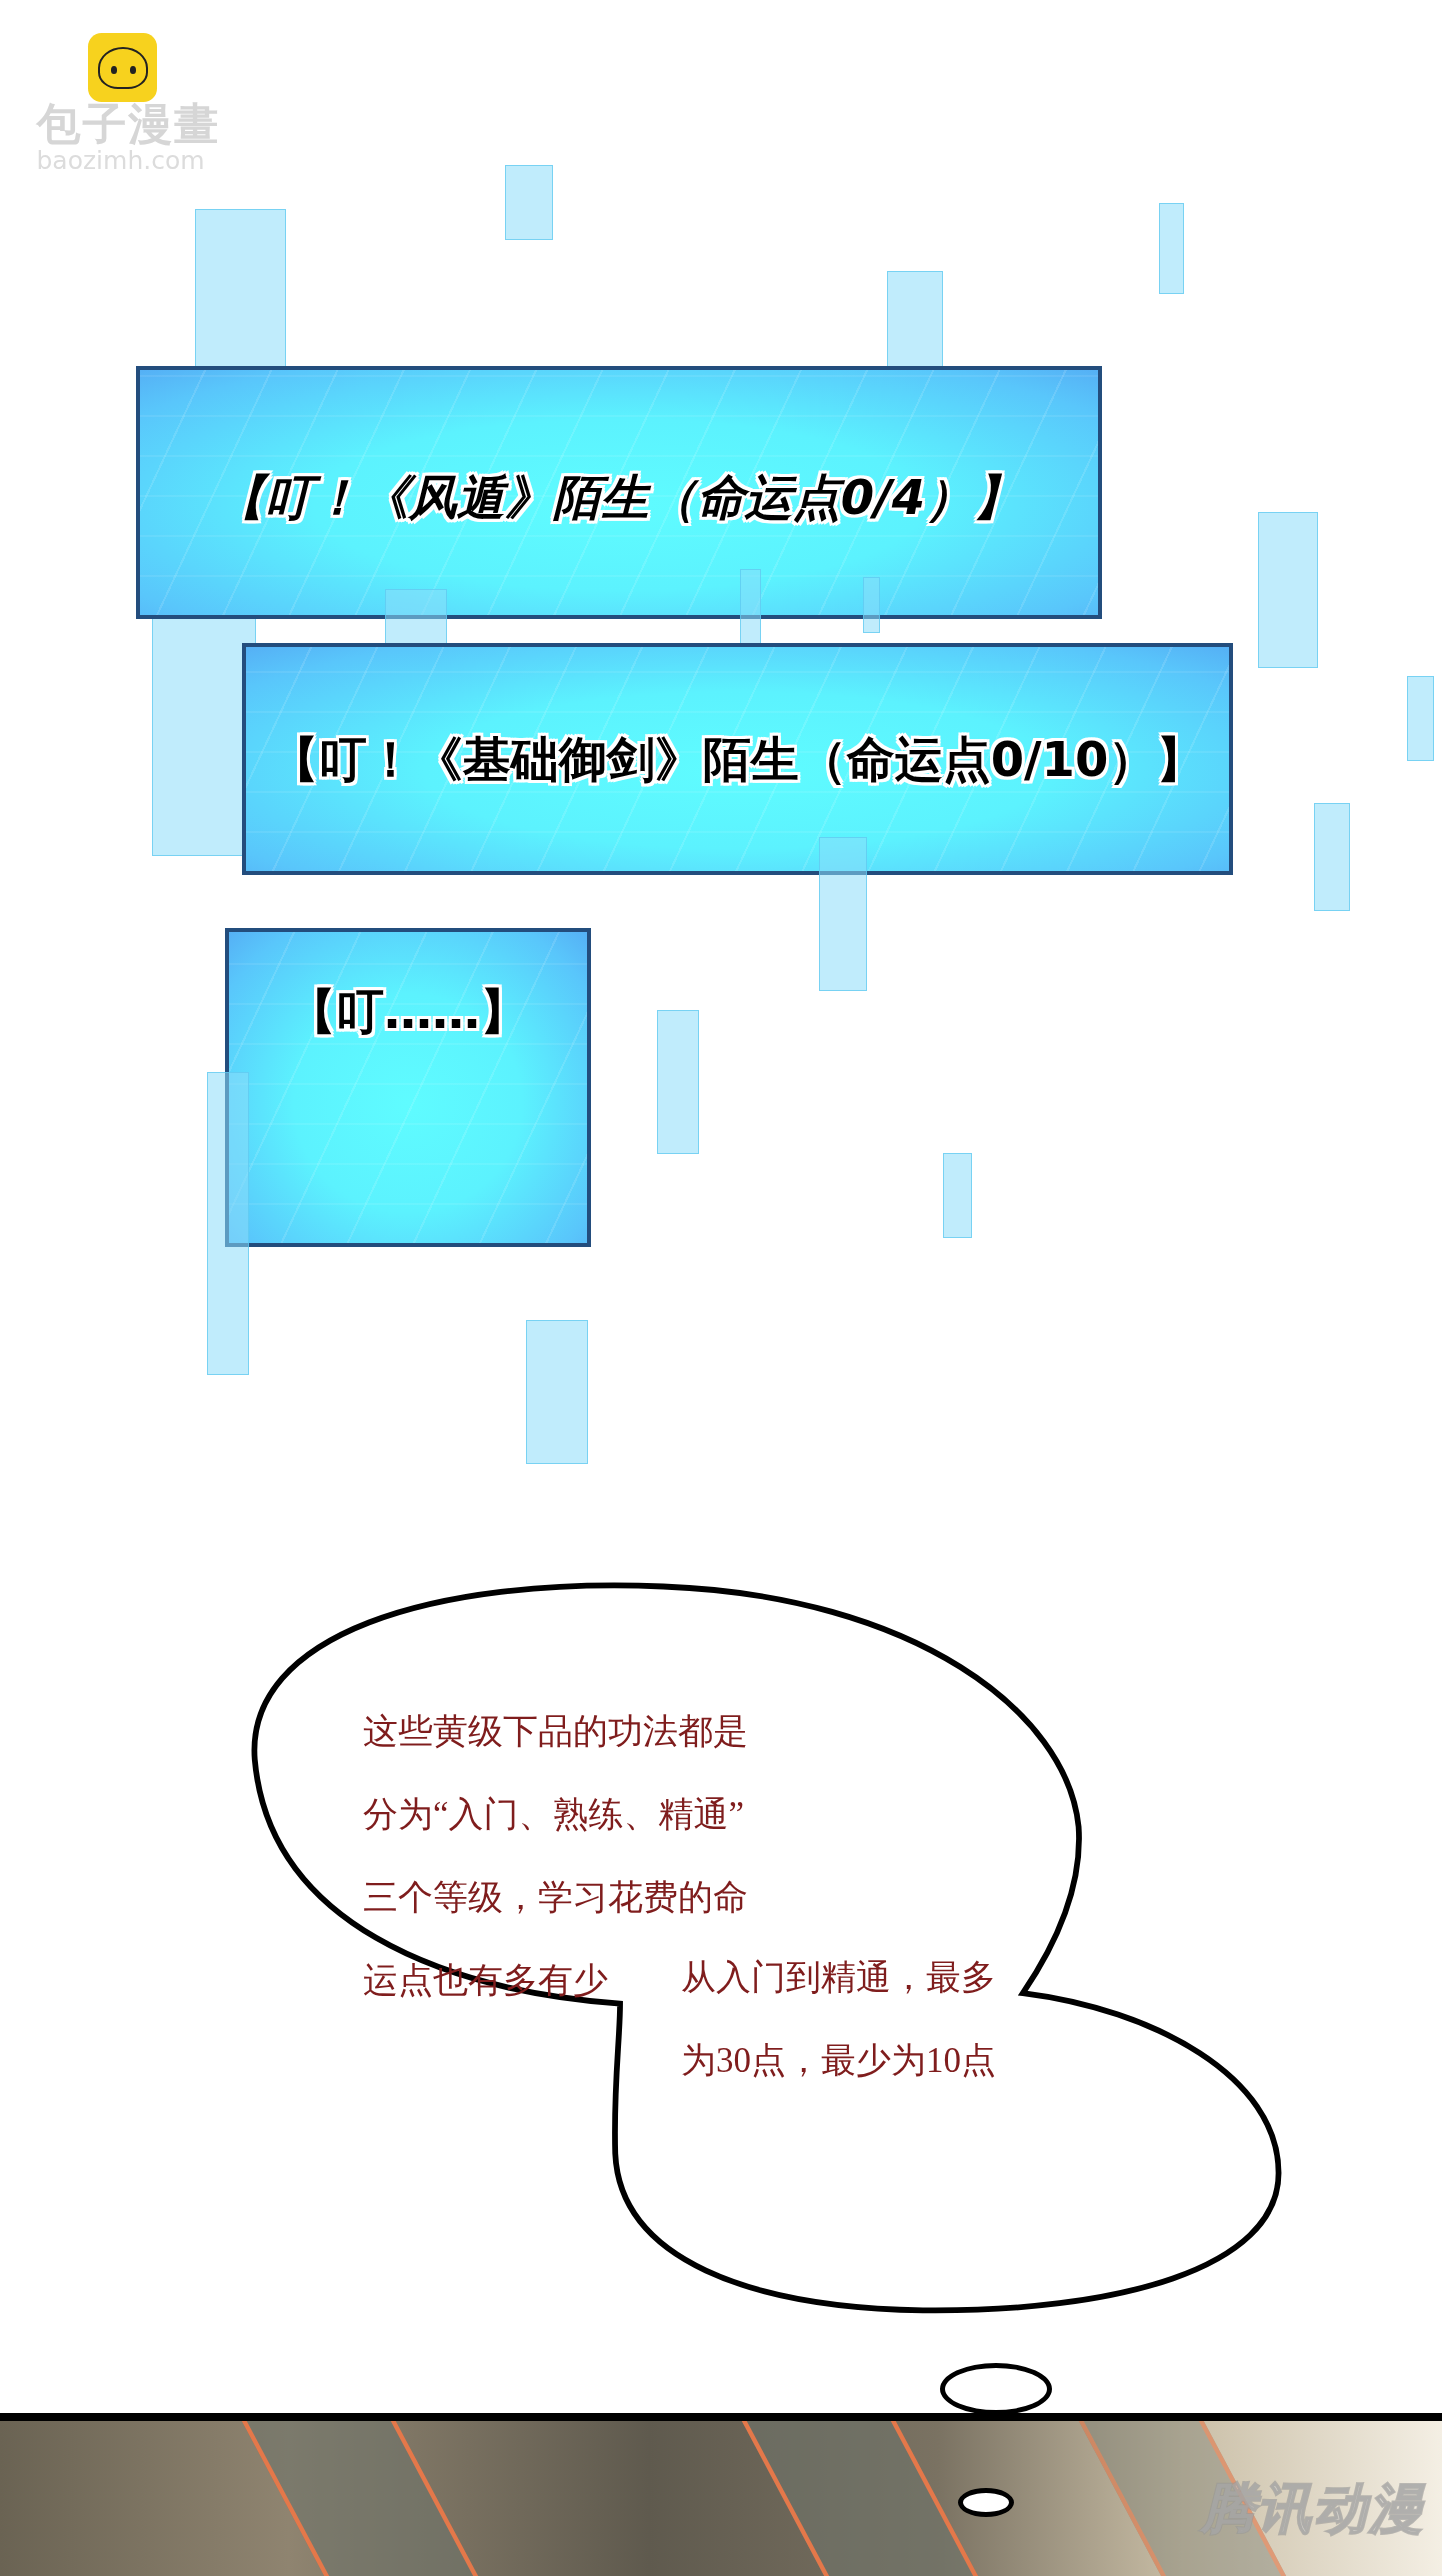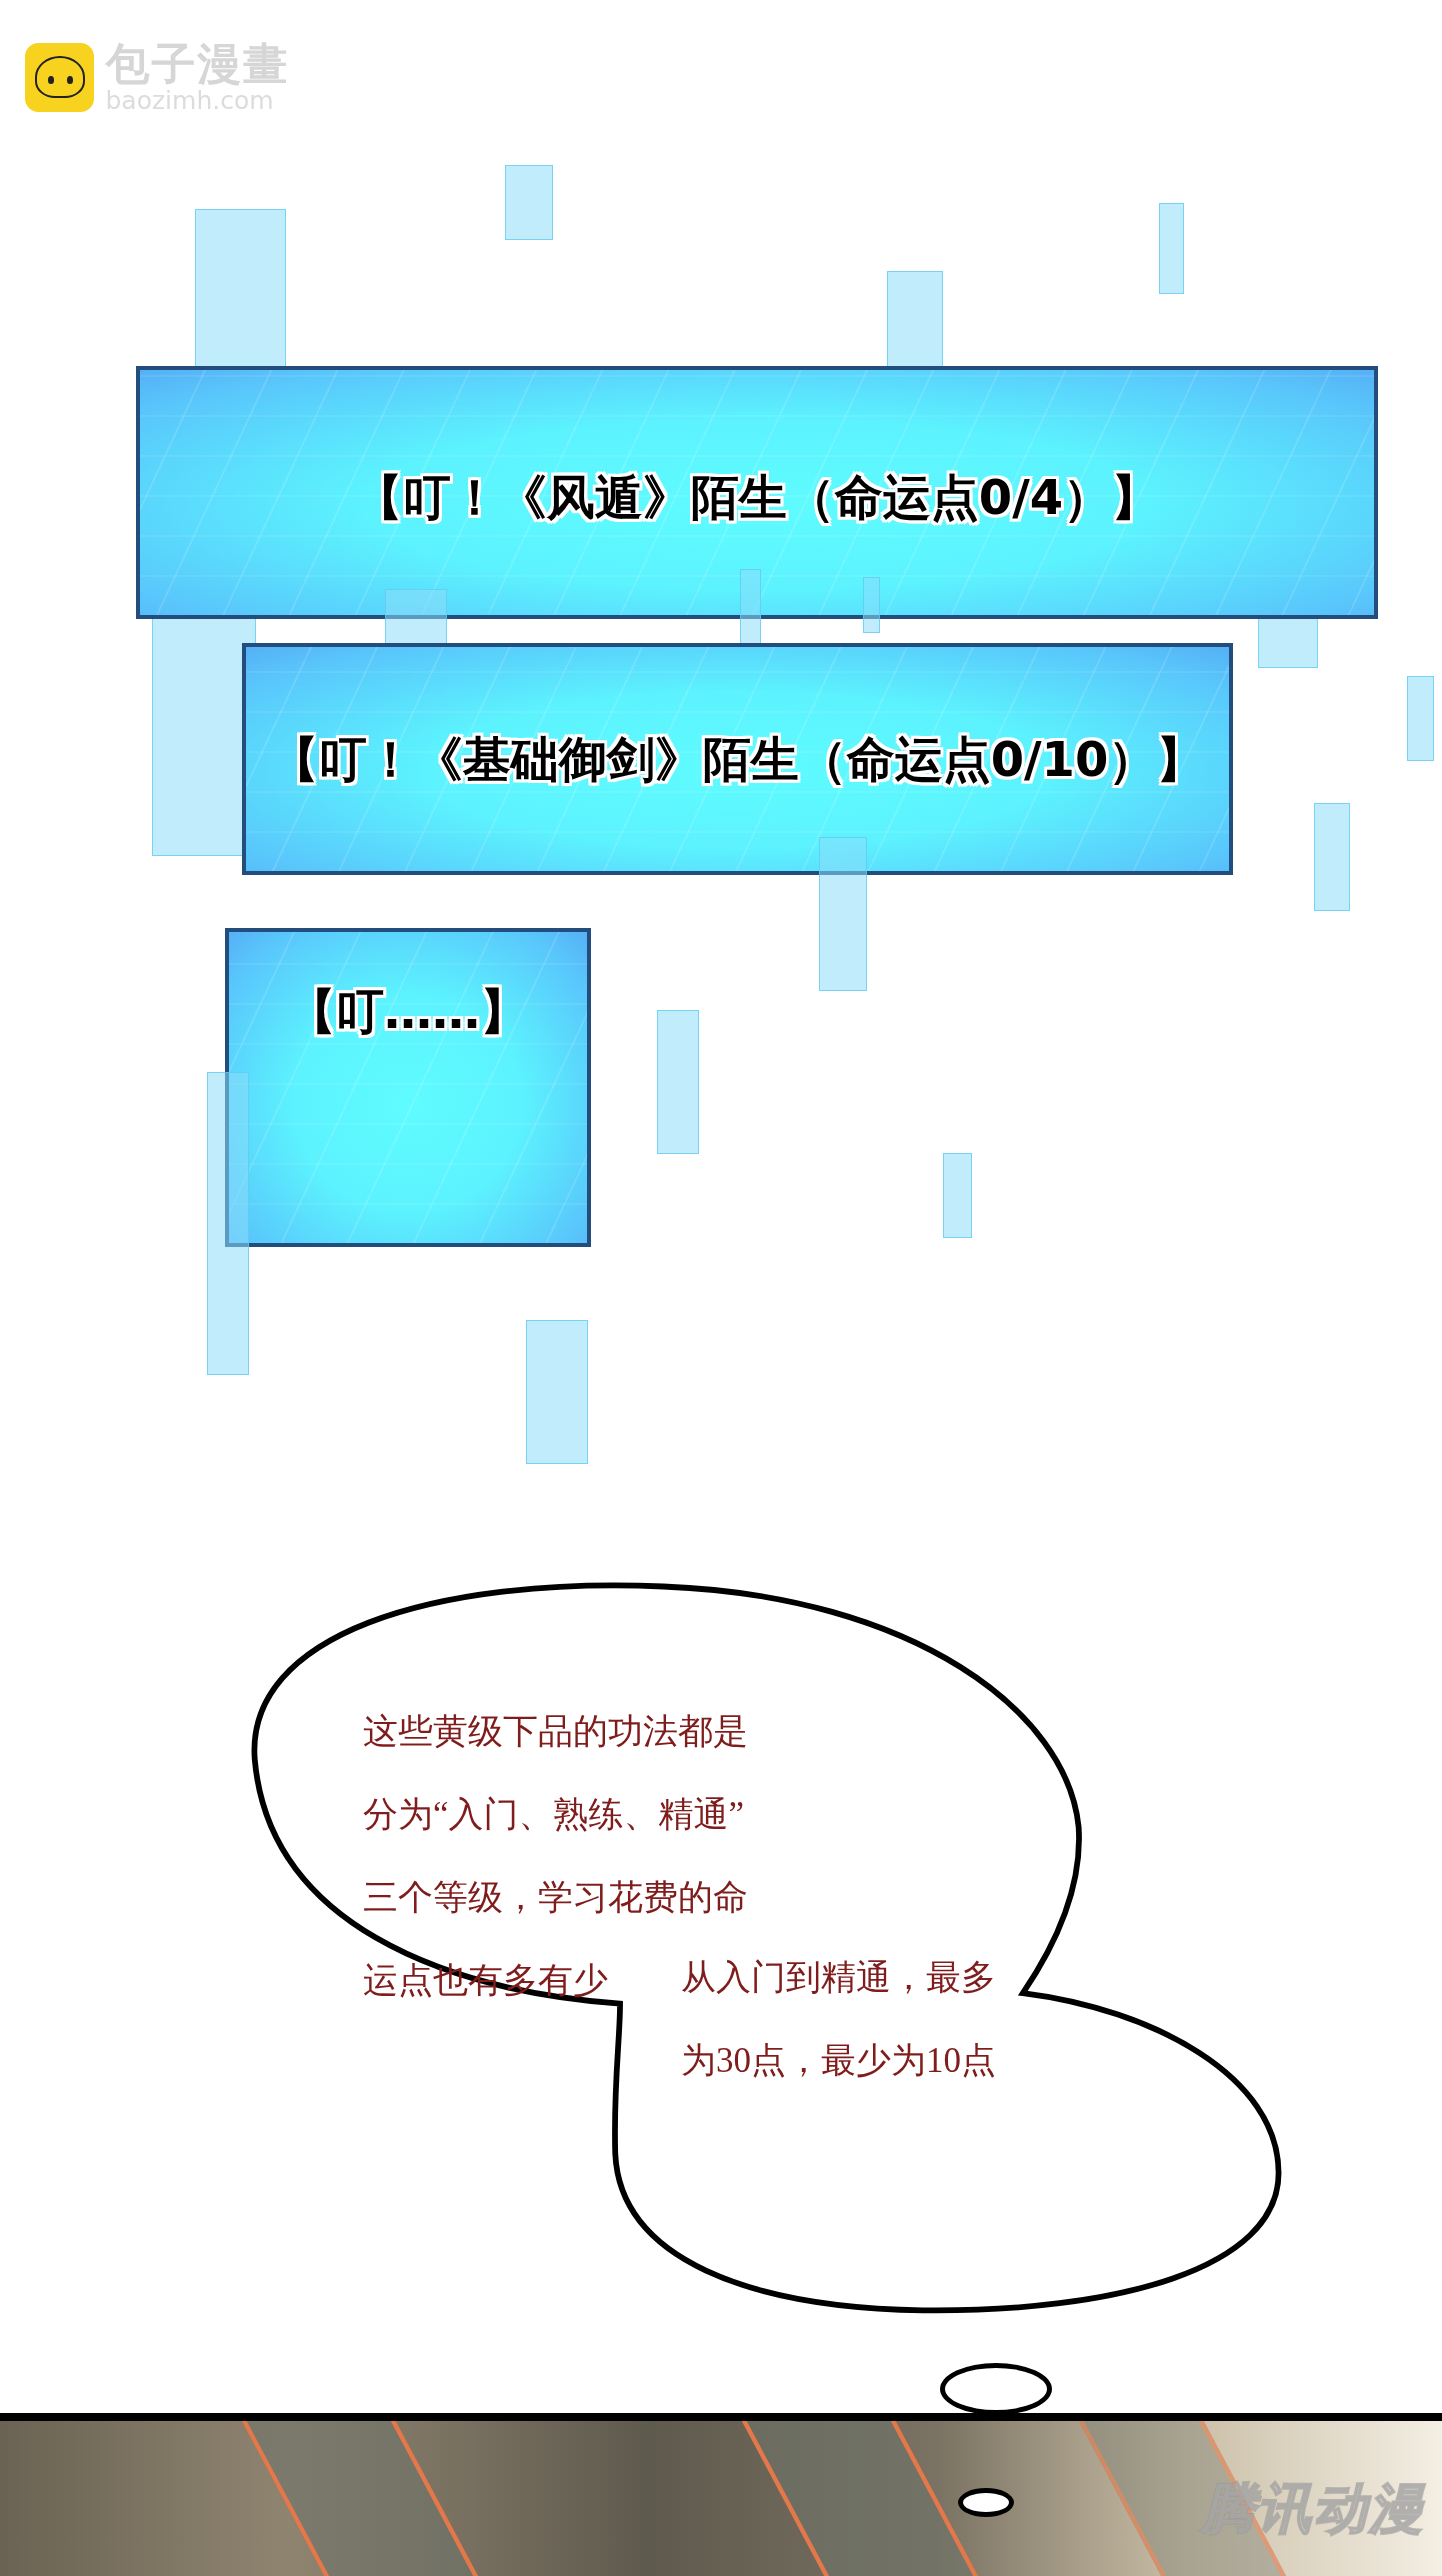--- a/index.html
+++ b/index.html
@@ -1,17 +1,17 @@
 <!DOCTYPE html>
 <html><head>
 <meta charset="utf-8">
 <style>
   html,body{margin:0;padding:0;background:#fff;}
   body{width:1442px;height:2576px;position:relative;overflow:hidden;font-family:"DejaVu Sans","Liberation Sans",sans-serif;}
-  .logo{position:absolute;left:25px;top:42px;display:flex;align-items:center;}
+  .logo{position:absolute;left:25px;top:33px;display:flex;align-items:center;flex-direction:column;}
   .logo-icon{width:69px;height:69px;border-radius:13.5px;background:#f7d21e;position:relative;}
   .logo-icon .bun{position:absolute;left:9.6px;top:13.5px;width:50px;height:42px;border:2.9px solid #222;border-radius:50% 50% 40% 40%;box-sizing:border-box;}
   .logo-icon .eye{position:absolute;top:33px;width:5.8px;height:7.7px;background:#222;border-radius:50%;}
   .logo-text{margin-left:11.5px;line-height:1;}
   .logo-cn{font-size:44px;color:#d6d6d6;font-weight:bold;letter-spacing:1.9px;}
   .logo-en{font-size:25px;color:#dcdcdc;margin-top:1.9px;}
   .bar{position:absolute;background:rgba(140,220,250,0.55);border:1.9px solid rgba(90,200,240,0.7);box-sizing:border-box;}
   .sysbox{position:absolute;border:4.8px solid #234d7d;box-sizing:border-box;
     background:radial-gradient(ellipse at 50% 55%,#5ffcff 0%,#5cf2fe 45%,#59c6fb 85%,#55b0f5 100%);overflow:hidden;}
   .sysbox::before{content:"";position:absolute;inset:0;
@@ -45,21 +45,21 @@
 </div>
 
 <div class="bar" style="left:195px;top:209px;width:91px;height:202px;"></div>
 <div class="bar" style="left:505px;top:165px;width:48px;height:75px;"></div>
 <div class="bar" style="left:887px;top:271px;width:56px;height:130px;"></div>
 <div class="bar" style="left:1159px;top:203px;width:25px;height:91px;"></div>
 <div class="bar" style="left:152px;top:618px;width:104px;height:238px;"></div>
 <div class="bar" style="left:1258px;top:512px;width:60px;height:156px;"></div>
 <div class="bar" style="left:1407px;top:676px;width:27px;height:85px;"></div>
 
-<div class="sysbox" style="left:136px;top:366px;width:1242px;height:253px;">
+<div class="sysbox" style="left:136px;top:366px;width:966px;height:253px;font-style:italic;">
   <div class="systext" style="top:96px;font-size:48px;">【叮！《风遁》陌生（命运点0/4）】</div>
 </div>
 
 <div class="bar" style="left:385px;top:589px;width:62px;height:93px;"></div>
 <div class="bar" style="left:740px;top:569px;width:21px;height:113px;"></div>
 <div class="bar" style="left:863px;top:577px;width:17.3px;height:56px;"></div>
 
 <div class="sysbox" style="left:242px;top:643px;width:991px;height:232px;">
   <div class="systext" style="top:81px;font-size:48px;">【叮！《基础御剑》陌生（命运点0/10）】</div>
 </div>

